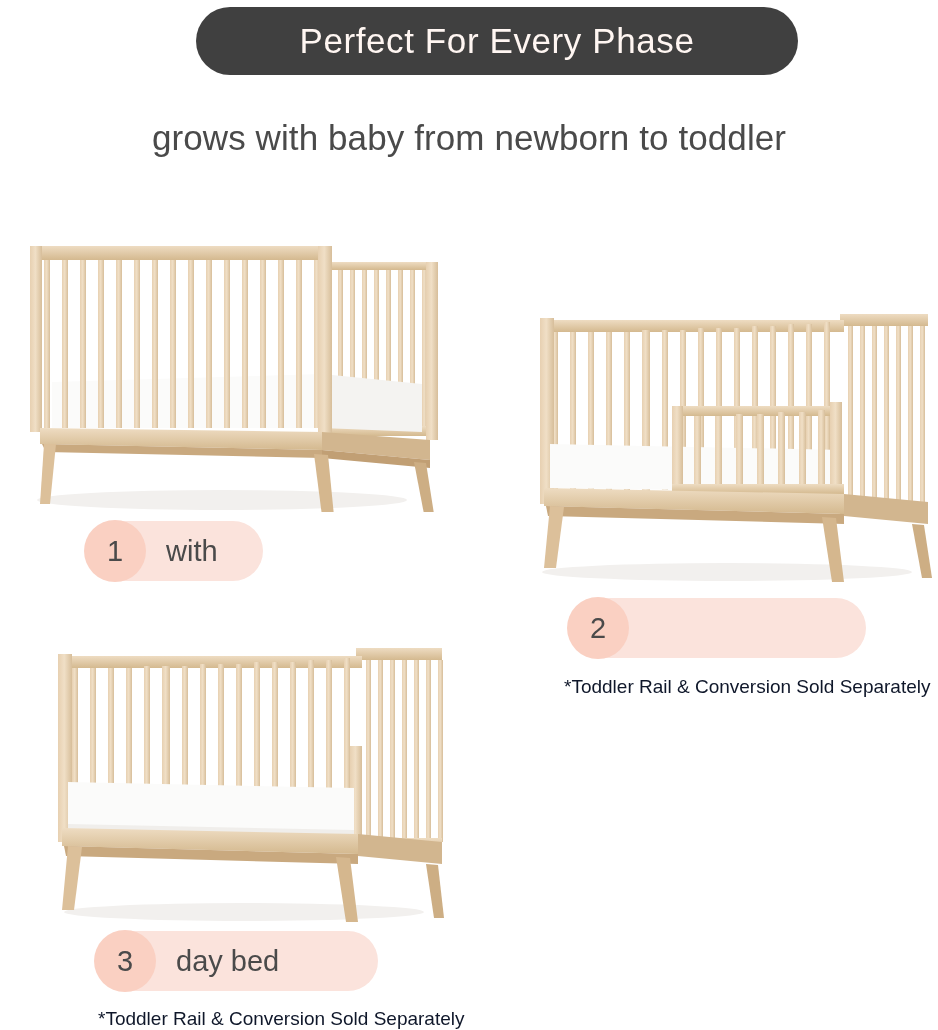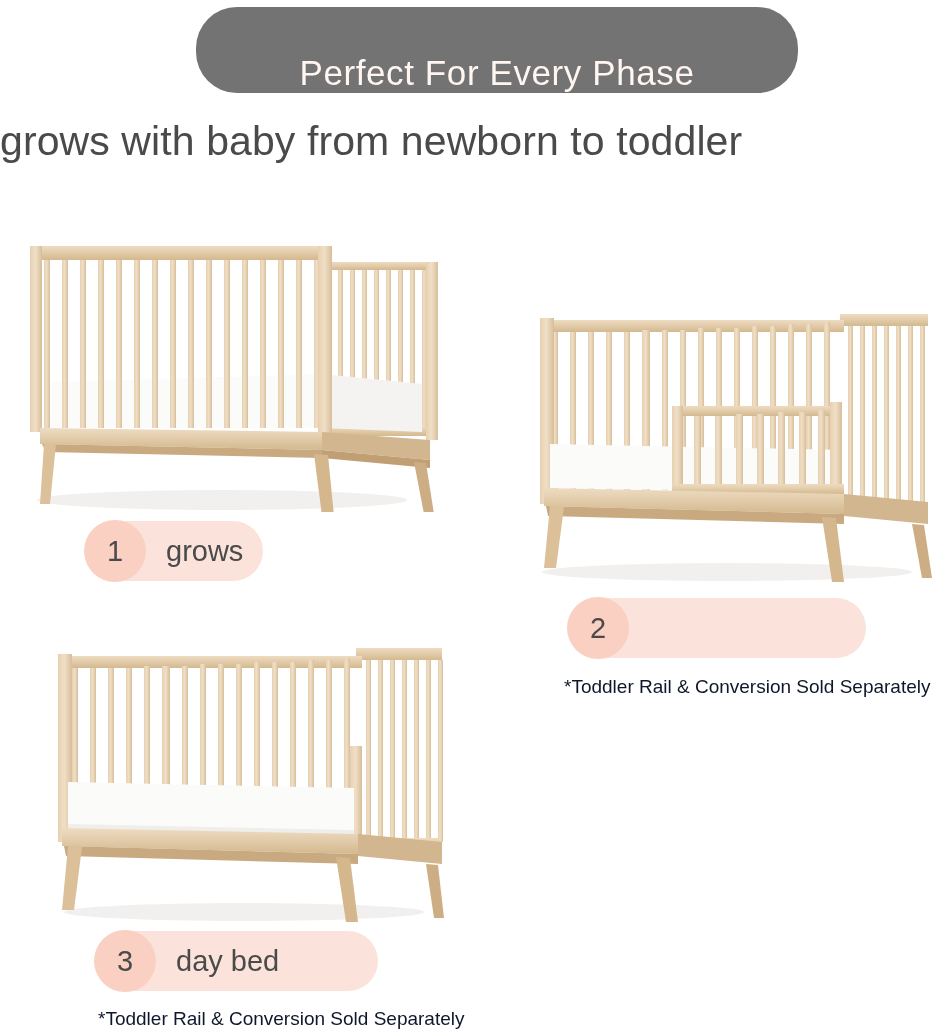--- a/index.html
+++ b/index.html
@@ -15,43 +15,43 @@
     font-family: "Liberation Sans", sans-serif;
     -webkit-font-smoothing: antialiased;
   }
 
   
   .banner {
     position: absolute;
     left: 196px;
     top: 7px;
     width: 602px;
-    height: 86px;
-    background: #737373;
+    height: 68px;
+    background: #404040;
     border-radius: 41px;
     display: flex;
-    align-items: flex-end;
+    align-items: center;
     justify-content: center;
   }
   .banner-text {
     color: #FFF6F2;
     font-size: 35px;
     font-weight: 400;
     letter-spacing: 0.6px;
     white-space: nowrap;
   }
 
   .subtitle {
     position: absolute;
     left: 0;
     top: 118px;
     width: 938px;
-    text-align: left;
+    text-align: center;
     color: #4A4A4A;
-    font-size: 41px;
+    font-size: 35px;
     font-weight: 400;
     letter-spacing: 0.1px;
     white-space: nowrap;
   }
 
   
   .stage {
     position: absolute;
   }
   .stage-crib   { left: 22px;  top: 232px; width: 418px; height: 280px; }
@@ -297,21 +297,21 @@
     <path d="M314 200 L398 208 L398 230 L314 222 Z" fill="#D2B68F"></path>
 
     <path d="M24 212 L38 213 L30 276 L18 276 Z" fill="#DCC09A"></path>
     <path d="M292 223 L306 224 L314 288 L302 288 Z" fill="#D5B78E"></path>
     <path d="M382 230 L394 231 L400 284 L390 284 Z" fill="#CDAE84"></path>
   </svg>
 </div>
 
 <div class="pill pill-1">
   <span class="pill-num">1</span>
-  <span class="pill-label">grows</span>
+  <span class="pill-label">with</span>
 </div>
 
 <div class="pill pill-2">
   <span class="pill-num">2</span>
 </div>
 
 <div class="pill pill-3">
   <span class="pill-num">3</span>
   <span class="pill-label">day bed</span>
 </div>

